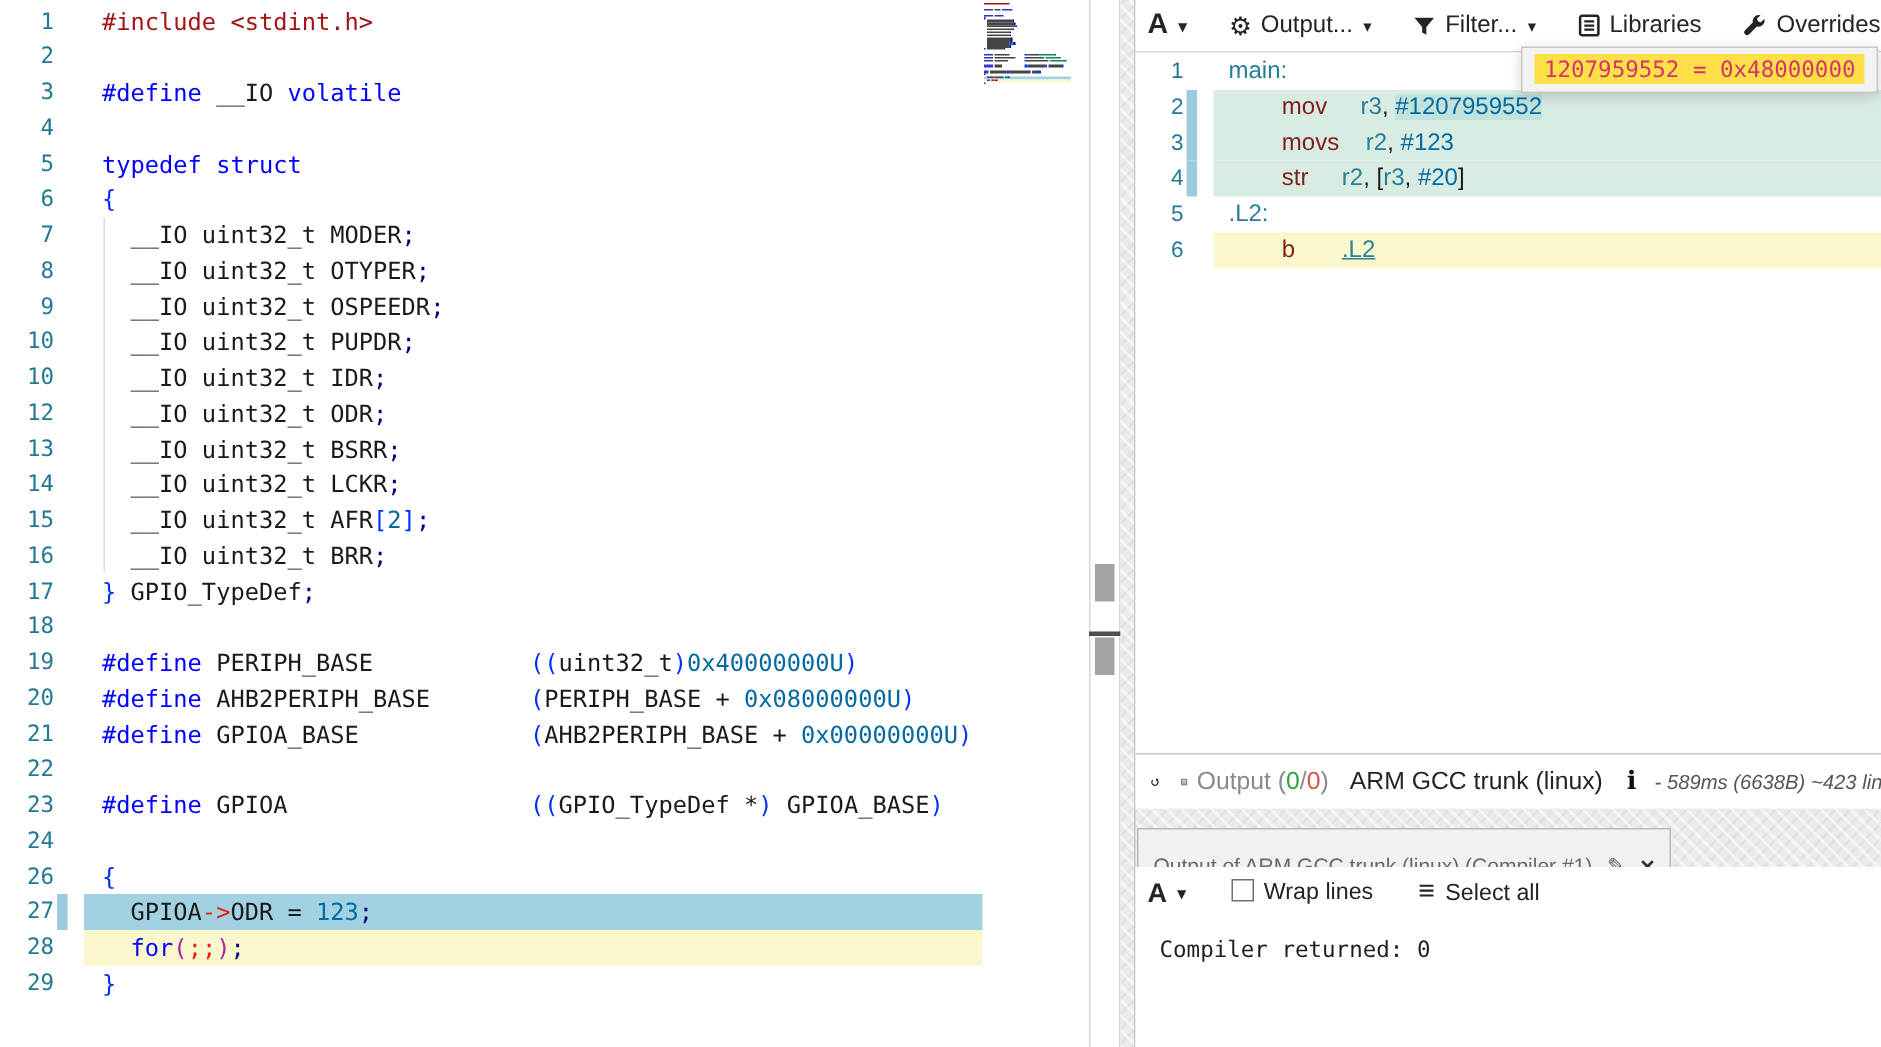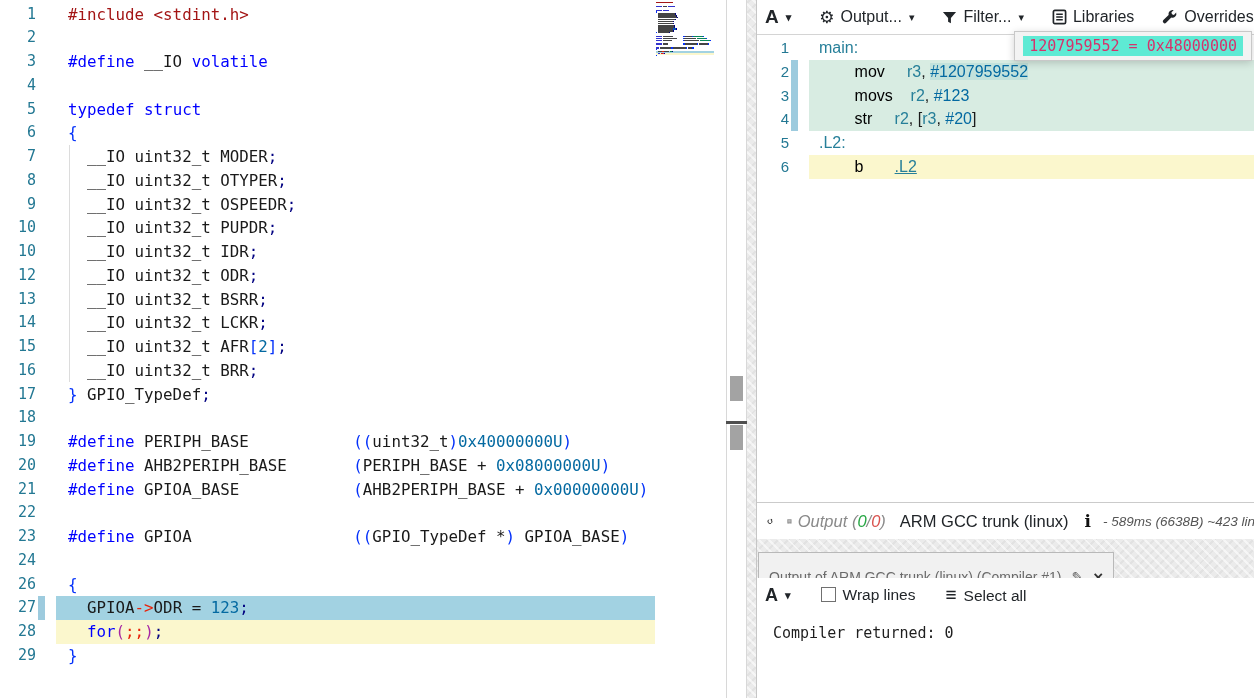--- a/index.html
+++ b/index.html
@@ -16,21 +16,21 @@
   #src-rows .ln{width:36px;}
   #src-rows .code{padding-left:12px;}
   #asm-rows .ln{width:32px;}
   #asm-rows .code{padding-left:10px;}
   .hl-blue .code{background:#a2d2e2;}
   .hl-mint .code{background:#d8ece2;}
   .hl-yel  .code{background:#fbf7cd;}
   
   .c-inc{color:#a31515}.c-kw{color:#0000ff}.c-id{color:#1a1a1a}.c-num{color:#0369a1}
   .c-brk{color:#0431fa}.c-red{color:#e8220a}.c-pur{color:#a626a4}.c-semi{color:#000080}
-  .c-lbl{color:#267f99}.c-mn{color:#000000}.c-reg{color:#267f99}
+  .c-lbl{color:#267f99}.c-mn{color:#7f1d1d}.c-reg{color:#267f99}
   .c-link{color:#267f99;text-decoration:underline;}
   .chip{background:#c2e2dc;}
   #source-pane{left:0;top:0;width:655px;height:698px;}
   #src-rows{padding-top:2.5px;}
   #indent-guide{position:absolute;left:68.5px;top:145px;width:1px;height:237px;background:#dcdcdc;}
   
   #minimap{position:absolute;left:656px;top:2px;width:58px;height:694px;background:#fff;}
   
   #scrollcol{position:absolute;left:726px;top:0;width:19px;height:698px;background:#fff;
              border-left:1px solid #d8d8d8;border-right:1px solid #d8d8d8;}
@@ -46,25 +46,25 @@
               border-bottom:1px solid #d4d4d4;display:flex;align-items:center;gap:28px;
               padding-left:8px;font-size:16px;color:#212529;white-space:nowrap;overflow:hidden;}
   .tb-item{display:flex;align-items:center;gap:6px;cursor:default;}
   .font-btn{font-weight:bold;font-size:19px;}
   .caret{font-size:11px;color:#212529;margin-left:1px;}
   .rp-editor{position:absolute;left:0;right:0;top:35px;height:467px;background:#fff;overflow:hidden;}
   #asm-rows{padding-top:1px;}
   .tooltip{position:absolute;top:31px;right:3px;background:#f3f3f3;border:1px solid #c8c8c8;
            box-shadow:0 2px 8px rgba(0,0,0,.18);padding:5px 8px;z-index:10;}
   .tooltip span{font-family:"DejaVu Sans Mono",monospace;font-size:15px;color:#d6336c;
-                background:#5eead4;padding:1px 6px;white-space:pre;}
+                background:#fde047;padding:1px 6px;white-space:pre;}
   .rp-status{position:absolute;left:0;right:0;top:502px;height:36px;background:#fff;
              border-top:1px solid #cbcbcb;display:flex;align-items:center;padding-left:10px;
              white-space:nowrap;overflow:hidden;}
-  .st-gray{color:#8a8a8a;font-size:16.5px;font-style:italic;}
+  .st-gray{color:#8a8a8a;font-size:16.5px;}
   .st-pass{color:#28a745;font-size:16.5px;}
   .st-fail{color:#d9534f;font-size:16.5px;}
   .st-compiler{color:#212529;font-size:16.5px;margin-left:14px;}
   .st-info{font-family:"DejaVu Serif",serif;font-weight:bold;font-size:17px;color:#111;margin-left:16px;}
   .st-timing{font-style:italic;font-size:13.5px;color:#555;margin-left:12px;}
   .rp-tabbar{position:absolute;left:0;right:0;top:552px;height:26px;}
   .tab{position:absolute;left:1px;top:0;height:25px;background:#f1f1f1;
        border:1px solid #b9b9b9;border-bottom:none;display:flex;align-items:flex-start;
        padding:16px 10px;font-size:14px;color:#6a6a6a;white-space:nowrap;}
   .tab .pencil{font-size:14px;color:#555;margin-left:10px;}

